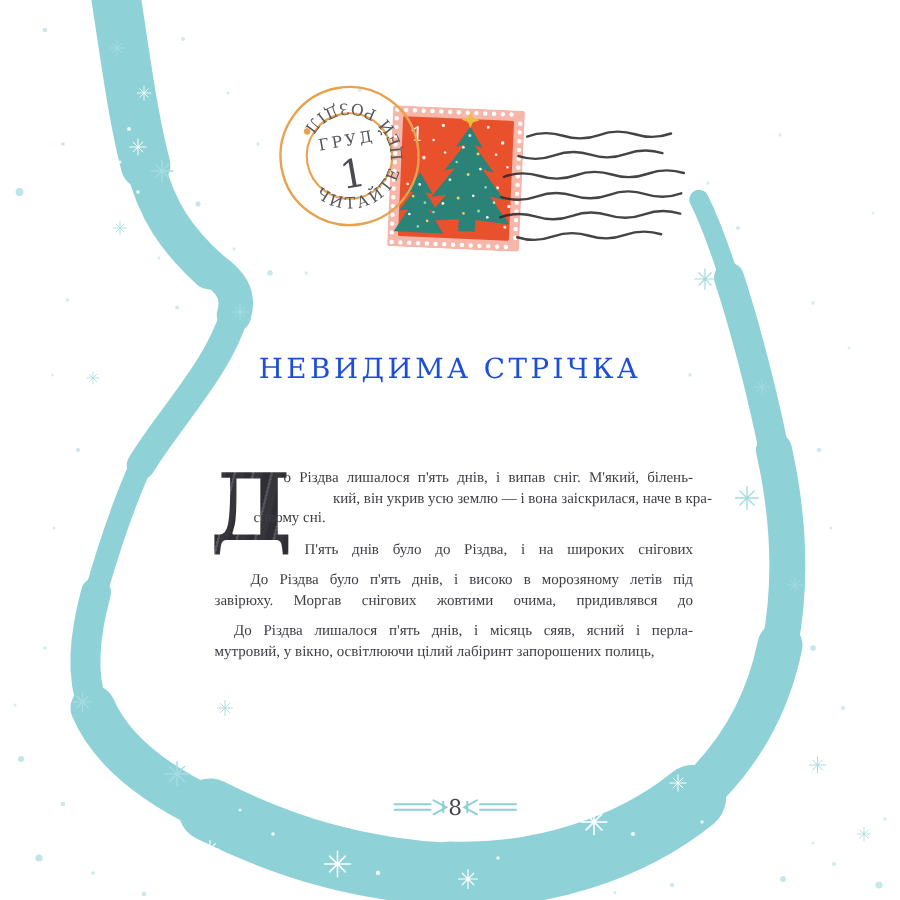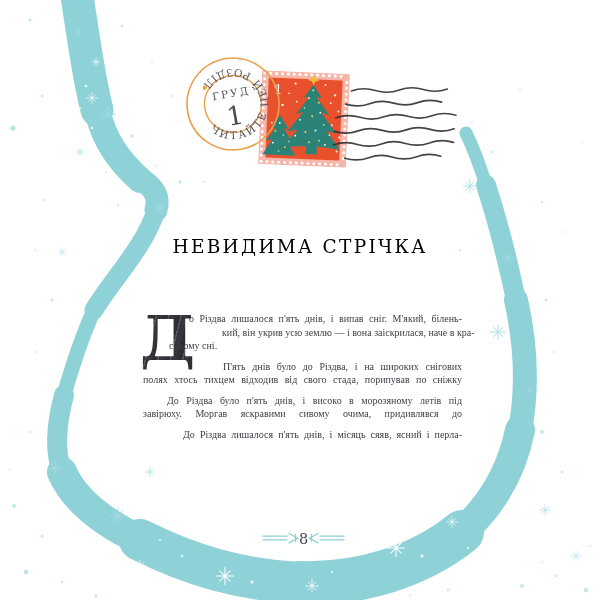--- a/index.html
+++ b/index.html
@@ -9,21 +9,21 @@
     font-family:"Liberation Serif","DejaVu Serif",serif;
   }
   svg{display:block;}
   .abs{position:absolute;}
   
   #bg{left:0;top:0;z-index:0;}
   
   #title{
     left:0;top:236px;width:600px;text-align:center;z-index:2;
     font-family:"DejaVu Serif","Liberation Serif",serif;
-    font-size:18.5px;letter-spacing:2.3px;color:#000000;
+    font-size:18.5px;letter-spacing:2.3px;color:#1d4ed8;
   }
   
   #dropcap{
     left:140px;top:308px;z-index:2;
     font-family:"DejaVu Serif",serif;font-weight:bold;
     font-size:62px;line-height:1;
     background:repeating-linear-gradient(104deg,#2e2e34 0 5px,#55555e 5px 6.5px,#35353b 6.5px 12px);
     -webkit-background-clip:text;background-clip:text;color:transparent;
   }
   
@@ -165,29 +165,29 @@
 
   <div id="dropcap" class="abs">Д</div>
 
   <div id="body-text" class="abs">
       <div class="para">
         <div class="bline" style="margin-left: 46px;">о Різдва лишалося п'ять днів, і випав сніг. М'який, білень-</div>
         <div class="bline" style="margin-left: 67px; padding-left: 12px;">кий, він укрив усю землю — і вона заіскрилася, наче в кра-</div>
         <div class="bline parlast" style="margin-left: 26px;">сивому сні.</div>
       </div>
       <div class="para">
-        <div class="bline" style="margin-left: 80px;">П'ять днів було до Різдва, і на широких снігових</div>
-        <div class="bline">полях хтось тихцем відходив від свого стада, порипував по сніжку</div>
+        <div class="bline" style="margin-left: 60px;">П'ять днів було до Різдва, і на широких снігових</div>
       </div>
       <div class="para">
         <div class="bline" style="margin-left: 24px;">До Різдва було п'ять днів, і високо в морозяному летів під</div>
-        <div class="bline">завірюху. Моргав яскравими сивому очима, придивлявся до</div>
+        <div class="bline">завірюху. Моргав снігових жовтими очима, придивлявся до</div>
       </div>
       <div class="para">
-        <div class="bline" style="margin-left: 40px;">До Різдва лишалося п'ять днів, і місяць сяяв, ясний і перла-</div>
+        <div class="bline" style="margin-left: 13px;">До Різдва лишалося п'ять днів, і місяць сяяв, ясний і перла-</div>
+        <div class="bline parlast">мутровий, у вікно, освітлюючи цілий лабіринт запорошених полиць,</div>
       </div>
     </div>
 
   <svg id="stamp" class="abs" width="88" height="94" viewBox="0 0 88 94">
     <rect x="0" y="0" width="88" height="94" rx="2" fill="#f6b6a9"></rect>
     <g id="perf">
         <circle cx="3" cy="2.8" r="1.5" fill="#ffffff"></circle>
         <circle cx="3" cy="91.2" r="1.5" fill="#ffffff"></circle>
         <circle cx="8.86" cy="2.8" r="1.5" fill="#ffffff"></circle>
         <circle cx="8.86" cy="91.2" r="1.5" fill="#ffffff"></circle>

